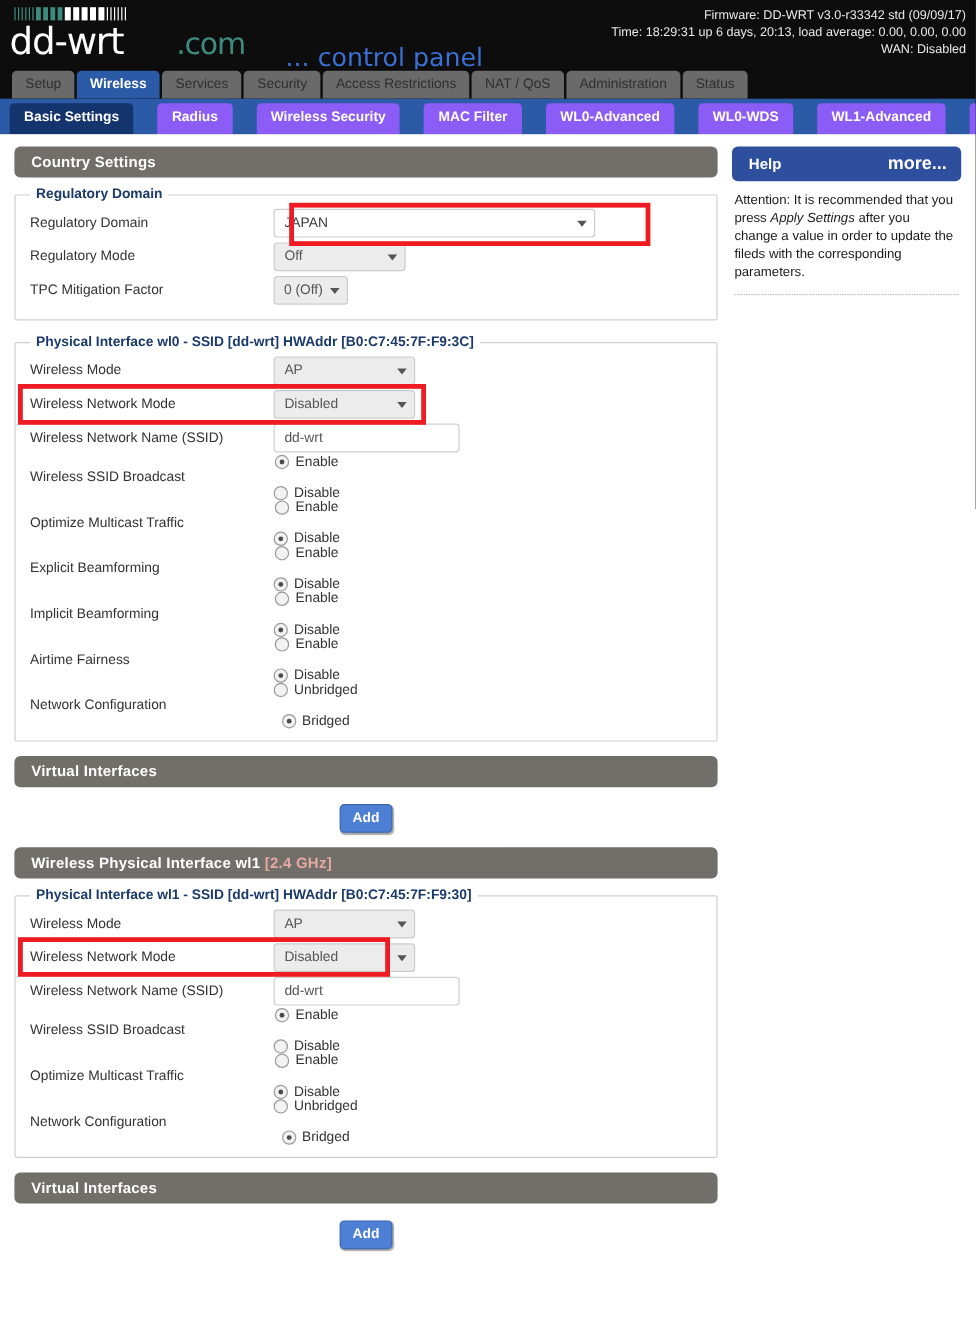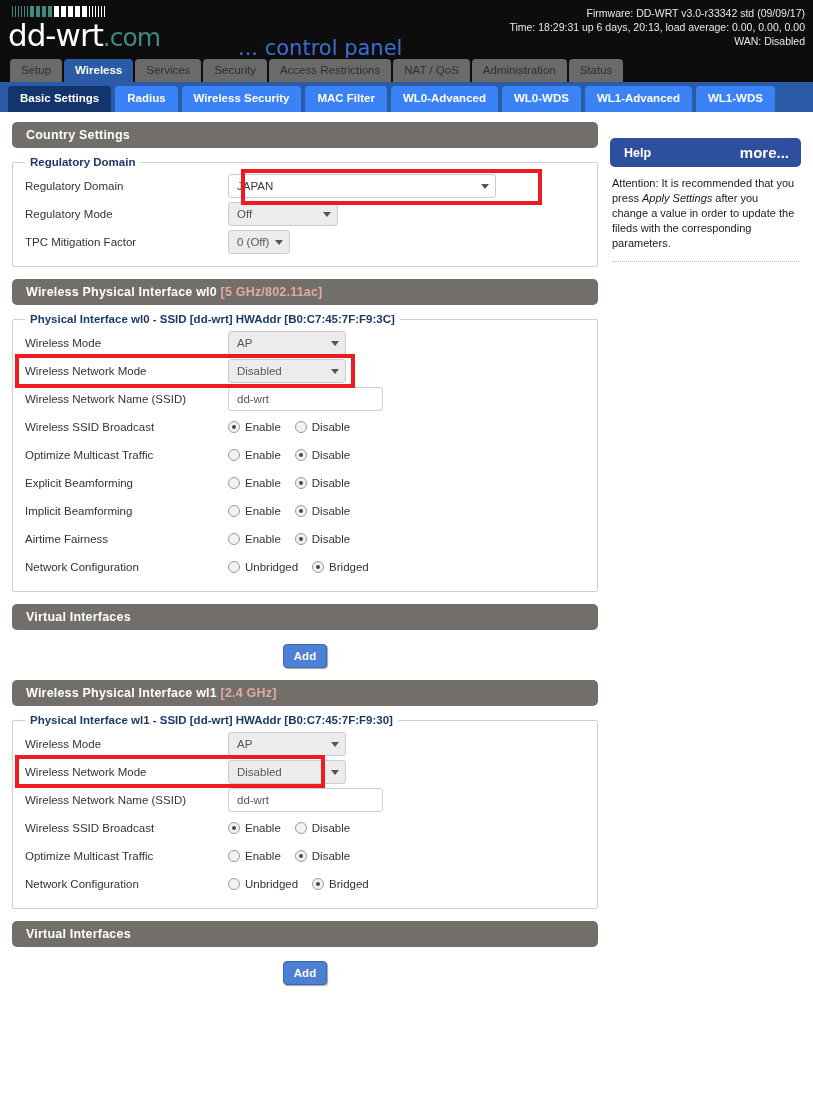--- a/index.html
+++ b/index.html
@@ -40,21 +40,21 @@
   .logo-text {
     font-family: "DejaVu Sans", sans-serif;
     font-size: 31px;
     font-weight: 400;
     letter-spacing: -1px;
     line-height: 34px;
     color: #ffffff;
     margin-top: 1px;
     white-space: nowrap;
   }
-  .logo-text .com { color: #3f8a7e; font-size: 25px; }
+  .logo-text .com { color: #3f8a7e; font-size: 25px; margin-left: 44px; }
   .logo-cp {
     position: absolute;
     left: 238px; top: 36px;
     color: #3b6fd4;
     font-family: "DejaVu Sans", sans-serif;
     font-size: 21px;
     letter-spacing: 0px;
     white-space: nowrap;
   }
   .sysinfo {
@@ -97,30 +97,30 @@
     font-weight: bold;
   }
 
   
   .subtabbar {
     background: #2b5aa6;
     height: 30px;
     padding: 4px 0 0 8px;
     display: flex;
     align-items: flex-start;
-    gap: 4px;
+    gap: 20px;
   }
   .subtab {
     height: 26px;
     line-height: 25px;
     padding: 0 12px;
     font-size: 11.5px;
     font-weight: bold;
     color: #ffffff;
-    background: #3b82f6;
+    background: #8b5cf6;
     border-radius: 4px 4px 0 0;
     white-space: nowrap;
     cursor: pointer;
   }
   .subtab.active {
     background: #14346e;
   }
 
   
   .page {
@@ -205,38 +205,38 @@
     position: absolute;
     right: 6px; top: 50%;
     margin-top: -2px;
     width: 0; height: 0;
     border-left: 4px solid transparent;
     border-right: 4px solid transparent;
     border-top: 5px solid #555555;
   }
   .sel.w-wide { width: 268px; }
   .sel.w-med  { width: 110px; text-align: right; }
-  .sel.w-sm   { width: 62px; }
+  .sel.w-sm   { width: 62px; justify-content: flex-end; }
   .sel.w-mode { width: 118px; }
 
   .txtinput {
     width: 155px;
     height: 24px;
     border: 1px solid #cfcfcf;
     border-radius: 3px;
     background: #ffffff;
     color: #555555;
     font-size: 11.5px;
     padding: 0 8px;
     line-height: 22px;
     font-family: "Liberation Sans", sans-serif;
   }
 
   
-  .radios { display: flex; align-items: center; gap: 14px; font-size: 11.5px; color: #333333; }
+  .radios { display: flex; align-items: center; gap: 14px; font-size: 11.5px; color: #333333; flex-direction: column; }
   .radiogrp { display: flex; align-items: center; gap: 5px; cursor: pointer; }
   .radio {
     width: 12px; height: 12px;
     border-radius: 50%;
     border: 1px solid #9a9a9a;
     background: #f2f2f2;
     display: inline-block;
     position: relative;
     flex: 0 0 12px;
   }
@@ -273,21 +273,20 @@
 
   
   .helpbar {
     background: #2e4f9e;
     border-radius: 5px;
     color: #ffffff;
     display: flex;
     align-items: center;
     justify-content: space-between;
     padding: 6px 12px 6px 14px;
-    margin-top: 16px;
   }
   .helpbar .h { font-weight: bold; font-size: 12.5px; }
   .helpbar .m { font-size: 15px; font-weight: bold; cursor: pointer; }
   .helptext {
     font-size: 11px;
     color: #1a1a1a;
     line-height: 15px;
     padding: 9px 4px 10px 2px;
   }
   .helptext i { font-style: italic; }
@@ -387,21 +386,20 @@
           <div class="lbl">TPC Mitigation Factor</div>
           <div class="ctl">
             <div class="sel w-sm">
               <span>0 (Off)</span>
               <span class="arrow"></span>
             </div>
           </div>
         </div>
       </fieldset>
 
-      <div class="secbar"><span>Wireless Physical Interface wl0 </span><span class="band">[5 GHz/802.11ac]</span></div>
       <fieldset class="box">
         <legend>Physical Interface wl0 - SSID [dd-wrt] HWAddr [B0:C7:45:7F:F9:3C]</legend>
 
         <div class="row">
           <div class="lbl">Wireless Mode</div>
           <div class="ctl">
             <div class="sel w-mode">
               <span>AP</span>
               <span class="arrow"></span>
             </div>

